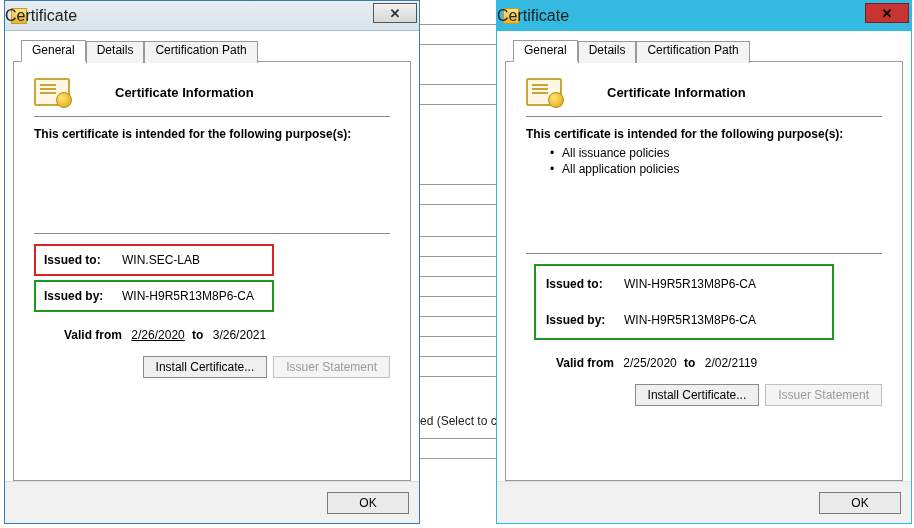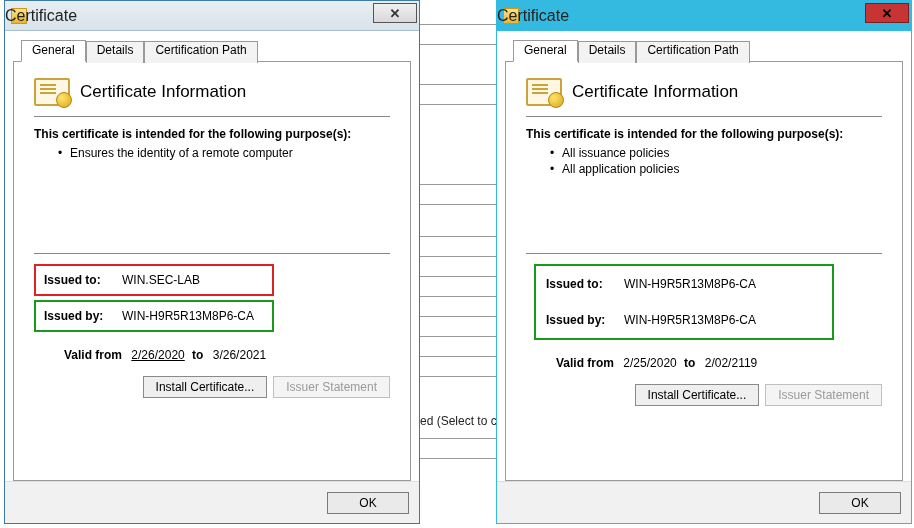--- a/index.html
+++ b/index.html
@@ -75,21 +75,21 @@
   .cert-icon::before {
     content:""; position:absolute; left:4px; top:4px; right:12px; height:2px; background:#c9a43a;
     box-shadow: 0 4px 0 #c9a43a, 0 8px 0 #c9a43a;
   }
   .cert-icon::after {
     content:""; position:absolute; right:-4px; bottom:-4px;
     width:14px; height:14px; border-radius:50%;
     background: radial-gradient(circle at 35% 35%, #ffe46b, #d9a51a);
     border:1px solid #b7870f;
   }
-  .cert-title { font-weight:normal; font-size:17px; }
+  .cert-title { font-weight:bold; font-size:13px;margin-left:35px; }
   .hr { height:1px; background:#888; margin:4px 0 10px 0; }
   .purpose-label { font-weight:bold; font-size:12px; }
   .bullets { margin:4px 0 0 24px; padding:0; }
   .bullets li { list-style:none; position:relative; padding-left:12px; line-height:16px; }
   .bullets li::before { content:"•"; position:absolute; left:0; top:0; }
   .mid-space { height:88px; }
   .d2 .mid-space { height:72px; }
   .field-row { display:flex; align-items:center; height:24px; font-size:12px; padding-left:16px; }
   .field-row .lbl { font-weight:bold; width:74px; }
   .field-row .val { margin-left:4px; }
@@ -149,23 +149,20 @@
       <div class="tab inactive">Details</div>
       <div class="tab inactive">Certification Path</div>
     </div>
     <div class="tab-panel">
       <div class="cert-header">
         <div class="cert-icon"></div>
         <div class="cert-title">Certificate Information</div>
       </div>
       <div class="hr"></div>
       <div class="purpose-label">This certificate is intended for the following purpose(s):</div>
-      <ul class="bullets">
-        <li>Ensures the identity of a remote computer</li>
-      </ul>
       <div class="mid-space"></div>
       <div class="hr"></div>
 
       <div class="highlight-box hl-red">
         <div class="field-row" style="padding-left:4px;">
           <span class="lbl">Issued to:</span>
           <span class="val">WIN.SEC-LAB</span>
         </div>
       </div>
       <div class="highlight-box hl-green">

